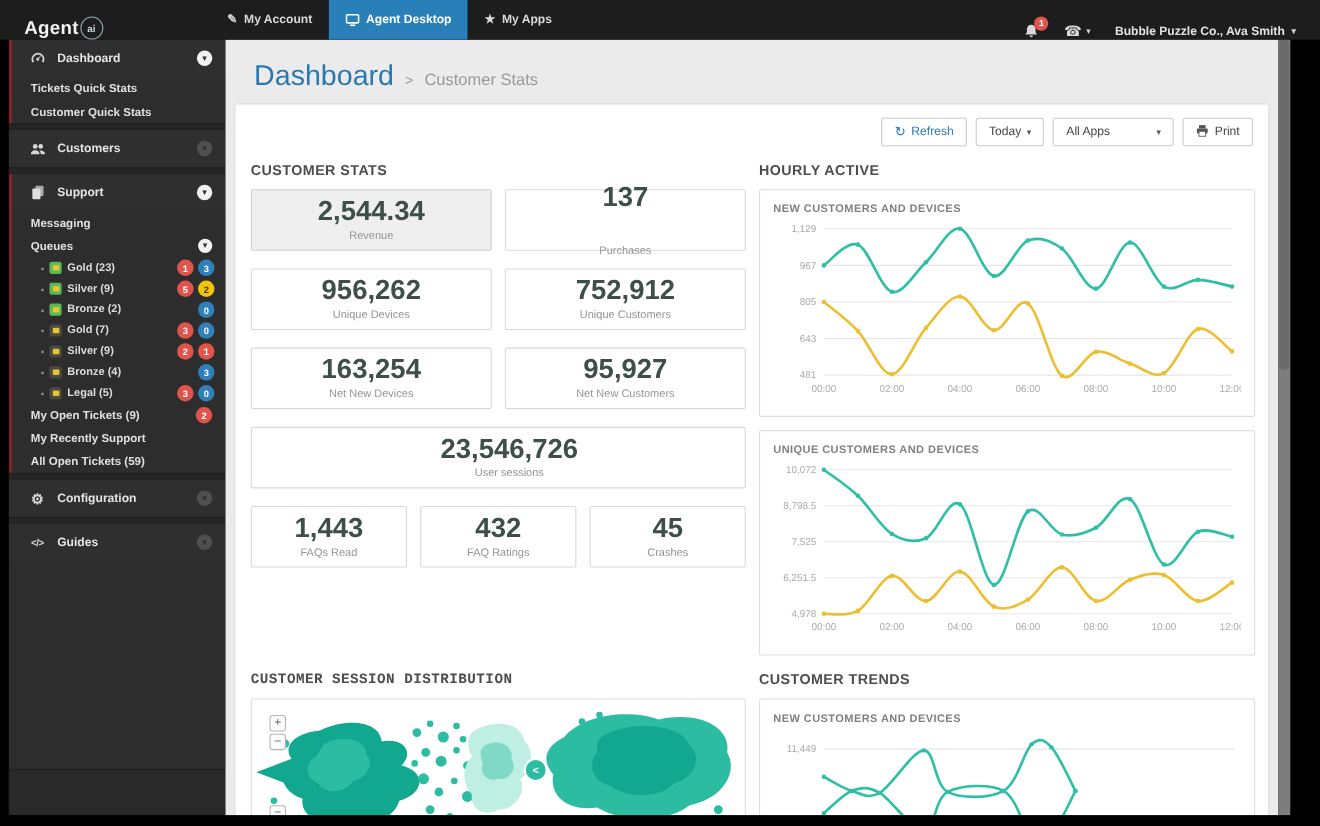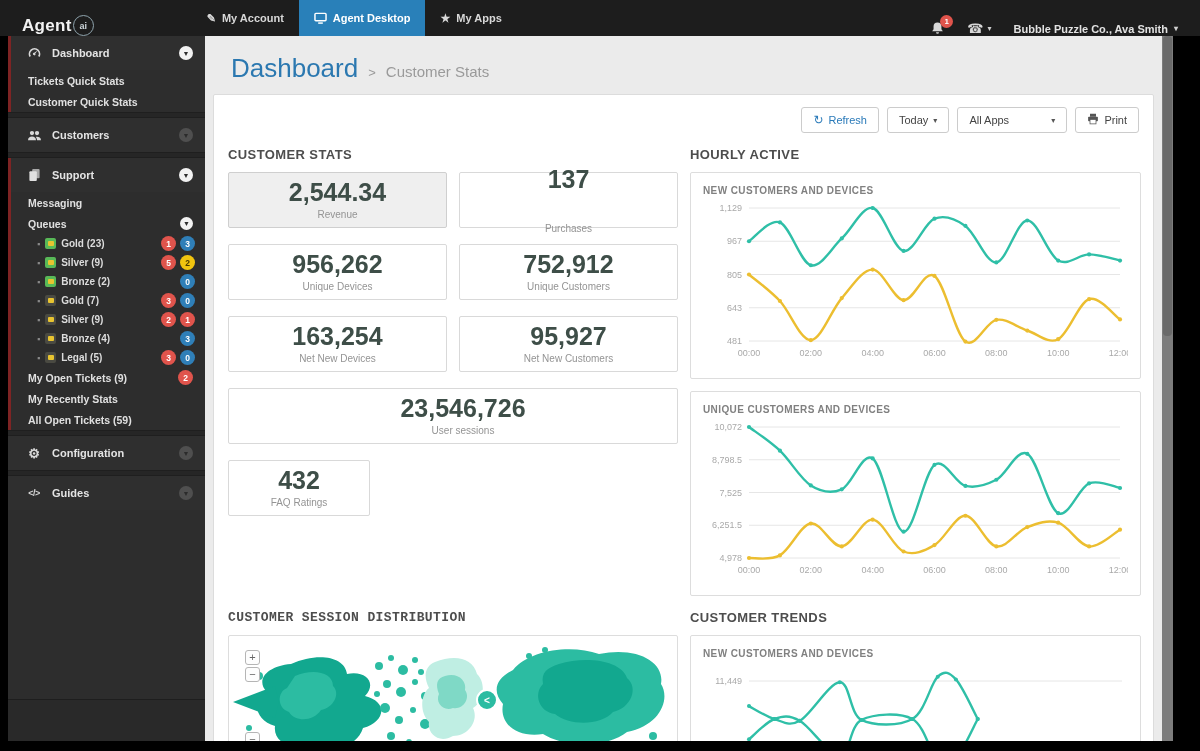--- a/index.html
+++ b/index.html
@@ -317,21 +317,21 @@
         <span class="pill blue">0</span>
       </span>
     </div>
     <div class="sb-sub accent">
       <span>My Open Tickets (9)</span>
       <span class="q-badges">
         <span class="pill red">2</span>
       </span>
     </div>
     <div class="sb-sub accent">
-      <span>My Recently Stats</span>
+      <span>My Recently Support</span>
     </div>
     <div class="sb-sub accent">
       <span>All Open Tickets (59)</span>
     </div>
     <div class="sb-divider"></div>
     <div class="sb-group-header">
       <span class="sb-ic">
         <span style="font-size:13px;">⚙</span>
       </span>
       <span>Configuration</span>
@@ -408,22 +408,30 @@
             </div>
             <div class="stat-card" style="grid-column: span 3;">
               <div class="stat-value">95,927</div>
               <div class="stat-label">Net New Customers</div>
             </div>
             <div class="stat-card" style="grid-column: span 6; padding-left: 20px;">
               <div class="stat-value">23,546,726</div>
               <div class="stat-label">User sessions</div>
             </div>
             <div class="stat-card" style="grid-column: span 2;">
+              <div class="stat-value">1,443</div>
+              <div class="stat-label">FAQs Read</div>
+            </div>
+            <div class="stat-card" style="grid-column: span 2;">
               <div class="stat-value">432</div>
               <div class="stat-label">FAQ Ratings</div>
+            </div>
+            <div class="stat-card" style="grid-column: span 2;">
+              <div class="stat-value">45</div>
+              <div class="stat-label">Crashes</div>
             </div>
           </div>
 
         <div class="sec-heading second-left">CUSTOMER SESSION DISTRIBUTION</div>
         <div class="map-panel">
           <svg id="world-map" width="448" height="138" viewBox="0 0 448 138">
               <path d="M62 28 C88 16 116 20 118 38 C138 34 148 48 136 60 C160 66 156 86 134 92 C128 112 100 118 84 106 C62 116 44 106 46 90 C26 84 22 64 38 56 C26 44 38 30 62 28 Z" fill="#12a88f"></path>
               <path d="M66 40 C84 32 104 36 104 50 C112 58 104 72 92 74 C84 86 66 86 60 76 C48 72 48 56 58 52 Z" fill="#2cbca2"></path>
               <path d="M4 66 L46 50 L50 66 L46 82 Z" fill="#12a88f"></path>
               <circle cx="30" cy="40" r="4" fill="#2cbca2"></circle>

